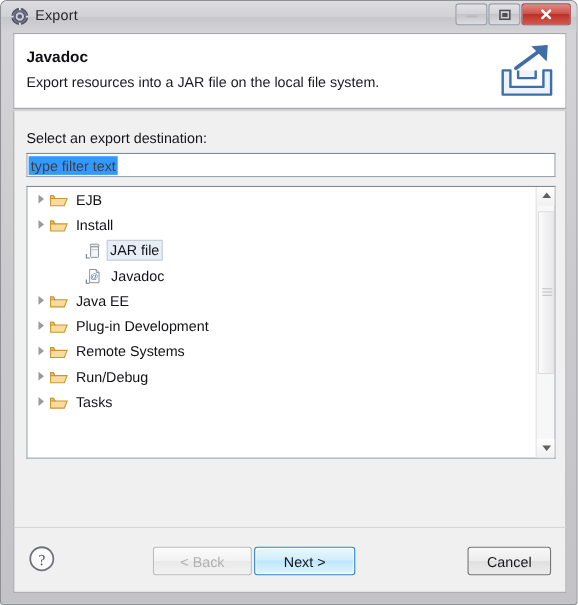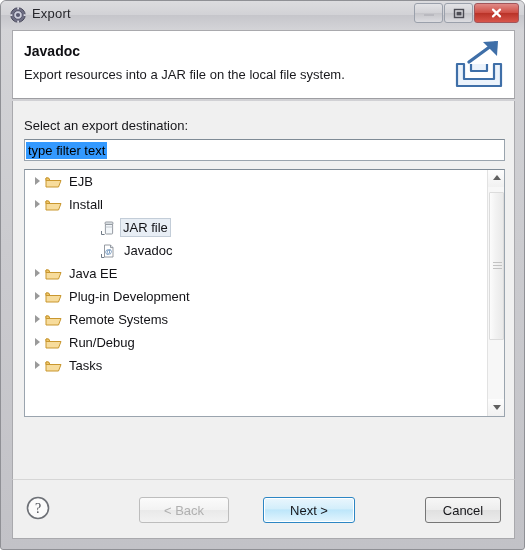--- a/index.html
+++ b/index.html
@@ -124,21 +124,21 @@
     box-sizing: border-box;
     background: #ffffff;
     border: 1px solid #9aa4ae;
     border-top-color: #7f8b96;
   }
   #filter-value {
     position: absolute;
     left: 1px; top: 2px;
     padding: 1px 2px 1px 2px;
     font-size: 13px;
-    color: #000000;
+    color: #404040;
     background: #3399ff;
     line-height: 15px;
     white-space: nowrap;
   }
 
   
   #tree-box {
     position: absolute;
     left: 11px; top: 68px;
     width: 481px; height: 248px;
@@ -192,21 +192,21 @@
     margin-right: 4px;
     flex: 0 0 auto;
     position: relative;
   }
   .tlabel {
     font-size: 13px;
     color: #121216;
     padding: 0 3px;
     line-height: 17px;
   }
-  .trow.indent { padding-left: 75px; }
+  .trow.indent { padding-left: 52px; }
   .trow.selected .tlabel {
     background: #e8eef5;
     border: 1px solid #c3cdd8;
     padding: 0 2px;
     margin: 0 -1px;
   }
 
   
   #vscroll {
     position: absolute;
@@ -287,21 +287,20 @@
   .dbtn.enabled {
     border: 1px solid #767676;
     color: #16161a;
     background: linear-gradient(to bottom, #f7f7f7 0%, #ededed 48%, #e0e0e0 50%, #ebebeb 100%);
   }
   .dbtn.default {
     border: 1px solid #2c86c4;
     color: #16161a;
     background: linear-gradient(to bottom, #eaf6fd 0%, #d3eefb 45%, #bde6fa 50%, #e3f5fe 100%);
     box-shadow: inset 0 0 0 1px #ffffff;
-    margin-left: 32px;
   }
   #btn-back   { left: 126px; width: 90px; }
   #btn-next   { left: 218px; width: 92px; }
   #btn-finish { left: 316px; width: 90px; }
   #btn-cancel { left: 412px; width: 76px; }
 </style>
 </head>
 <body>
 
 <div id="window">

